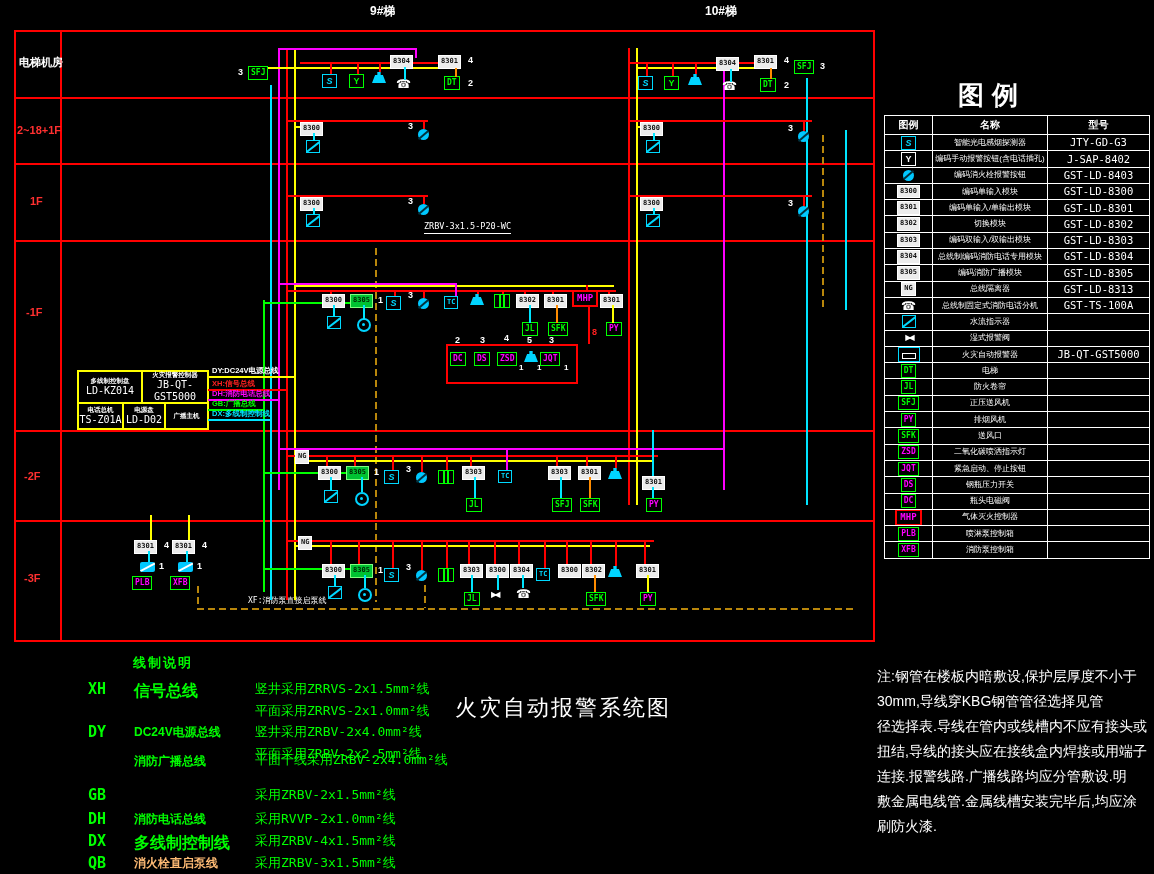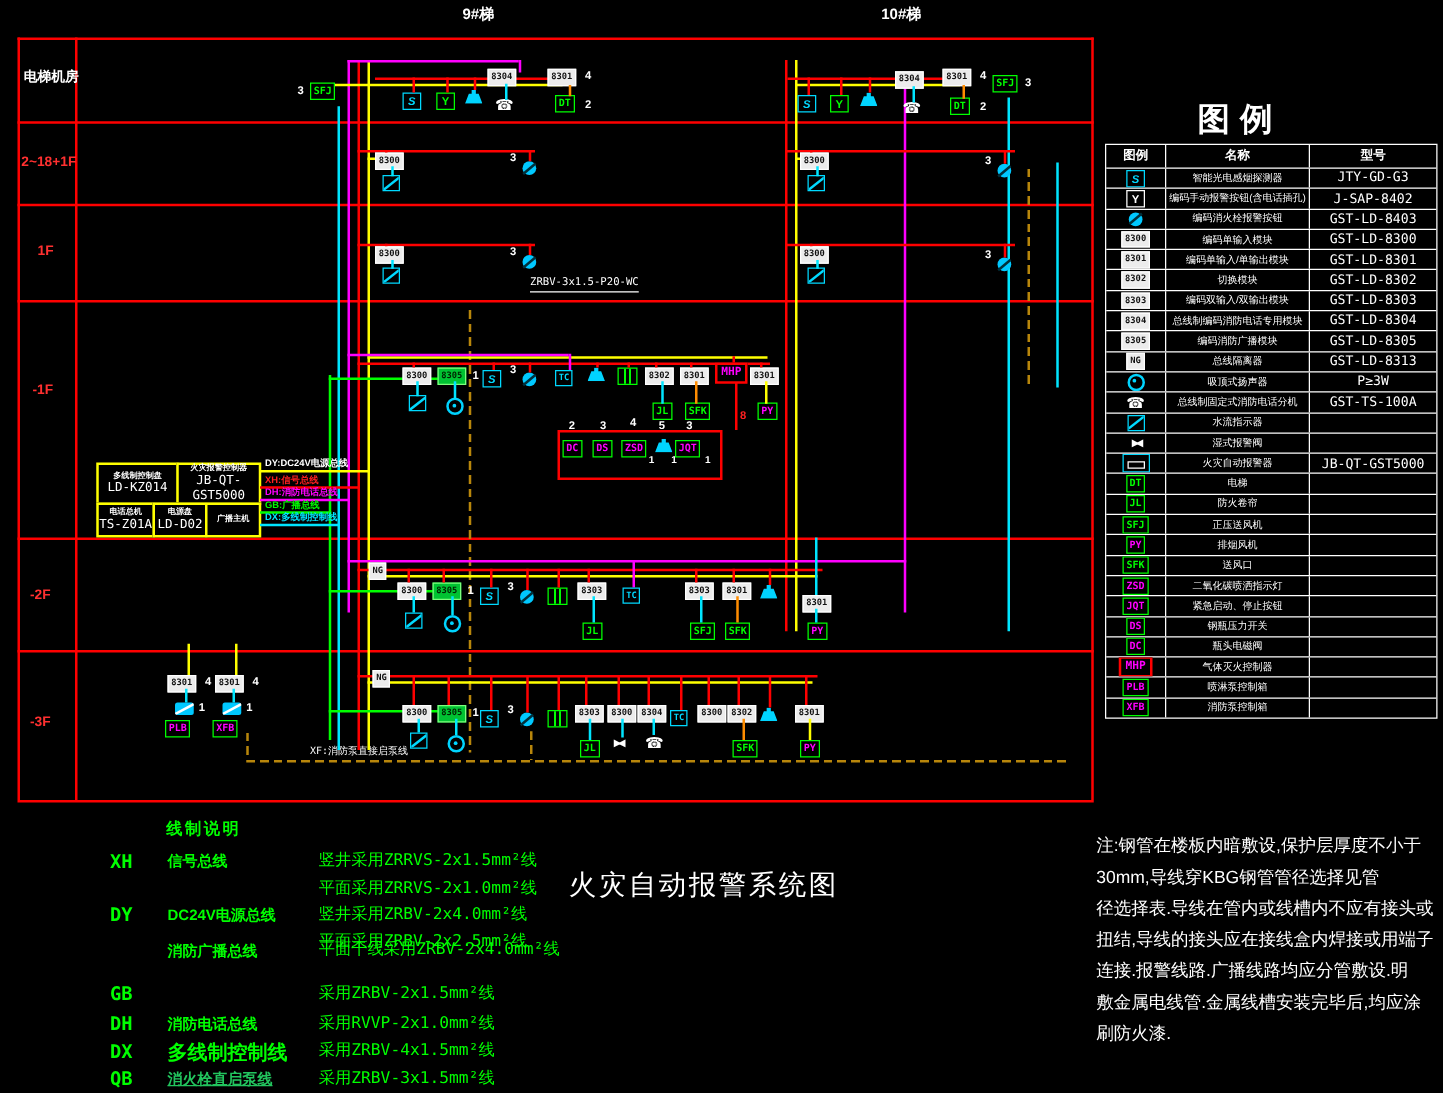--- a/index.html
+++ b/index.html
@@ -150,27 +150,20 @@
         </div>
         <div class="lc nm">编码消防广播模块</div>
         <div class="lc md">GST-LD-8305</div>
       </div>
       <div class="lrow">
         <div class="lc sym">
           <div class="mod lsym" style="position: relative;">NG</div>
         </div>
         <div class="lc nm">总线隔离器</div>
         <div class="lc md">GST-LD-8313</div>
-      </div>
-      <div class="lrow">
-        <div class="lc sym">
-          <div class="spk lsym" style="position: relative;"></div>
-        </div>
-        <div class="lc nm">吸顶式扬声器</div>
-        <div class="lc md">P≥3W</div>
       </div>
       <div class="lrow">
         <div class="lc sym">
           <div class="phone lsym" style="position: relative;">☎</div>
         </div>
         <div class="lc nm">总线制固定式消防电话分机</div>
         <div class="lc md">GST-TS-100A</div>
       </div>
       <div class="lrow">
         <div class="lc sym">
@@ -571,33 +564,33 @@
     <div class="w" style="left: 590px; top: 540px; width: 2px; height: 24px; background: rgb(255, 0, 0);"></div>
     <div class="g" style="position: absolute; left: 586px; top: 592px;">SFK</div>
     <div class="w" style="left: 594px; top: 575px; width: 2px; height: 17px; background: rgb(255, 140, 0);"></div>
     <div class="bell" style="position: absolute; left: 608px; top: 566px;"></div>
     <div class="w" style="left: 615px; top: 540px; width: 2px; height: 26px; background: rgb(255, 0, 0);"></div>
     <div class="mod" style="position: absolute; left: 636px; top: 564px;">8301</div>
     <div class="w" style="left: 644px; top: 540px; width: 2px; height: 24px; background: rgb(255, 0, 0);"></div>
     <div class="gm" style="position: absolute; left: 640px; top: 592px;">PY</div>
     <div class="w" style="left: 647px; top: 575px; width: 2px; height: 17px; background: rgb(255, 255, 0);"></div>
     <div class="ws code" style="left: 88px; top: 682px; color: rgb(0, 255, 0); font-size: 15px;">XH</div>
-    <div class="ws name" style="left: 134px; top: 683px; color: rgb(0, 255, 0); font-size: 12px;">信号总线</div>
+    <div class="ws name" style="left: 134px; top: 683px; color: rgb(0, 255, 0); font-size: 16px;">信号总线</div>
     <div class="ws spec" style="left: 255px; top: 682px; color: rgb(0, 255, 0); font-size: 13px;">竖井采用ZRRVS-2x1.5mm²线</div>
     <div class="ws spec" style="left: 255px; top: 704px; color: rgb(0, 255, 0); font-size: 13px;">平面采用ZRRVS-2x1.0mm²线</div>
     <div class="ws code" style="left: 88px; top: 725px; color: rgb(0, 255, 0); font-size: 15px;">DY</div>
     <div class="ws name" style="left: 134px; top: 726px; color: rgb(0, 255, 0); font-size: 12px;">DC24V电源总线</div>
     <div class="ws spec" style="left: 255px; top: 725px; color: rgb(0, 255, 0); font-size: 13px;">竖井采用ZRBV-2x4.0mm²线</div>
     <div class="ws spec" style="left: 255px; top: 747px; color: rgb(0, 255, 0); font-size: 13px;">平面采用ZRBV-2x2.5mm²线</div>
     <div class="ws spec" style="left: 255px; top: 753px; color: rgb(0, 255, 0); font-size: 13px;">平面干线采用ZRBV-2x4.0mm²线</div>
     <div class="ws code" style="left: 88px; top: 788px; color: rgb(0, 255, 0); font-size: 15px;">GB</div>
     <div class="ws name" style="left: 134px; top: 755px; color: rgb(0, 255, 0); font-size: 12px;">消防广播总线</div>
     <div class="ws spec" style="left: 255px; top: 788px; color: rgb(0, 255, 0); font-size: 13px;">采用ZRBV-2x1.5mm²线</div>
     <div class="ws code" style="left: 88px; top: 812px; color: rgb(0, 255, 0); font-size: 15px;">DH</div>
     <div class="ws name" style="left: 134px; top: 813px; color: rgb(0, 255, 0); font-size: 12px;">消防电话总线</div>
     <div class="ws spec" style="left: 255px; top: 812px; color: rgb(0, 255, 0); font-size: 13px;">采用RVVP-2x1.0mm²线</div>
     <div class="ws code" style="left: 88px; top: 834px; color: rgb(0, 255, 0); font-size: 15px;">DX</div>
     <div class="ws name" style="left: 134px; top: 835px; color: rgb(0, 255, 0); font-size: 16px;">多线制控制线</div>
     <div class="ws spec" style="left: 255px; top: 834px; color: rgb(0, 255, 0); font-size: 13px;">采用ZRBV-4x1.5mm²线</div>
     <div class="ws code" style="left: 88px; top: 856px; color: rgb(0, 255, 0); font-size: 15px;">QB</div>
-    <div class="ws name" style="left: 134px; top: 857px; color: #22c55e; font-size: 12px; text-decoration: underline;">消火栓直启泵线</div>
+    <div class="ws name" style="left: 134px; top: 857px; color: #fdba74; font-size: 12px;">消火栓直启泵线</div>
     <div class="ws spec" style="left: 255px; top: 856px; color: rgb(0, 255, 0); font-size: 13px;">采用ZRBV-3x1.5mm²线</div>
   </div>
 
 </body></html>

